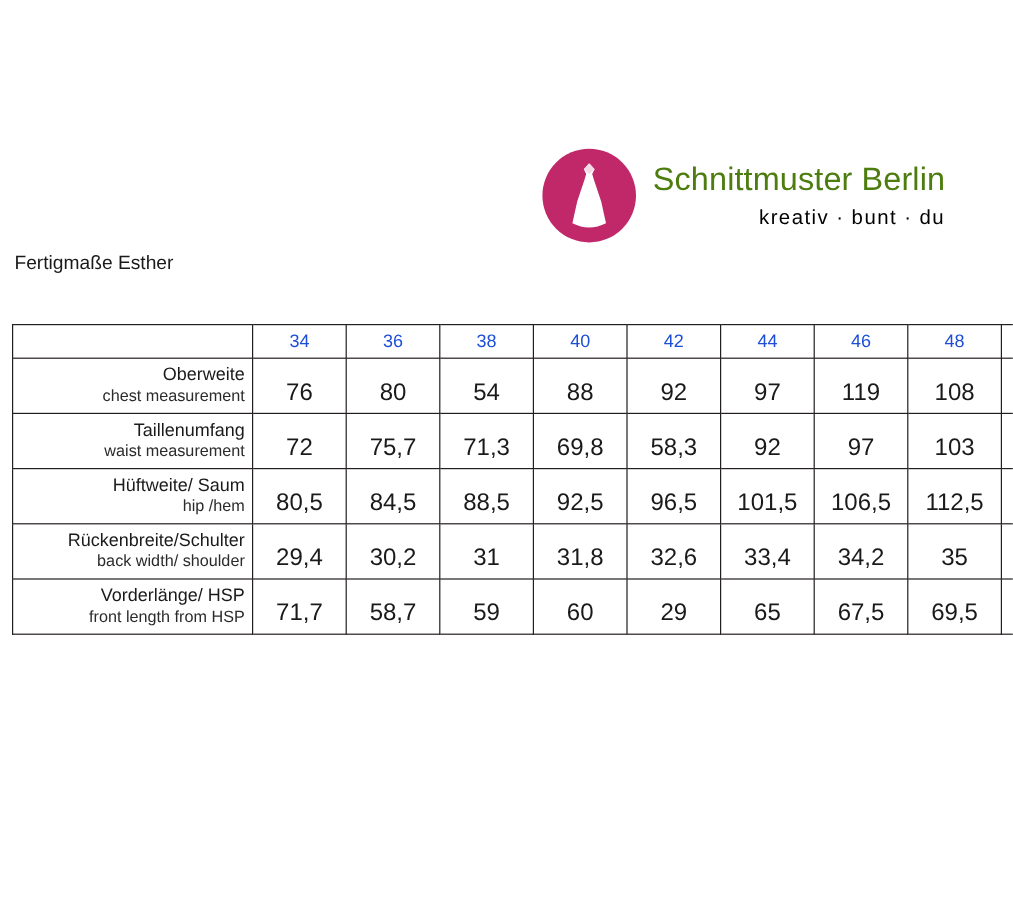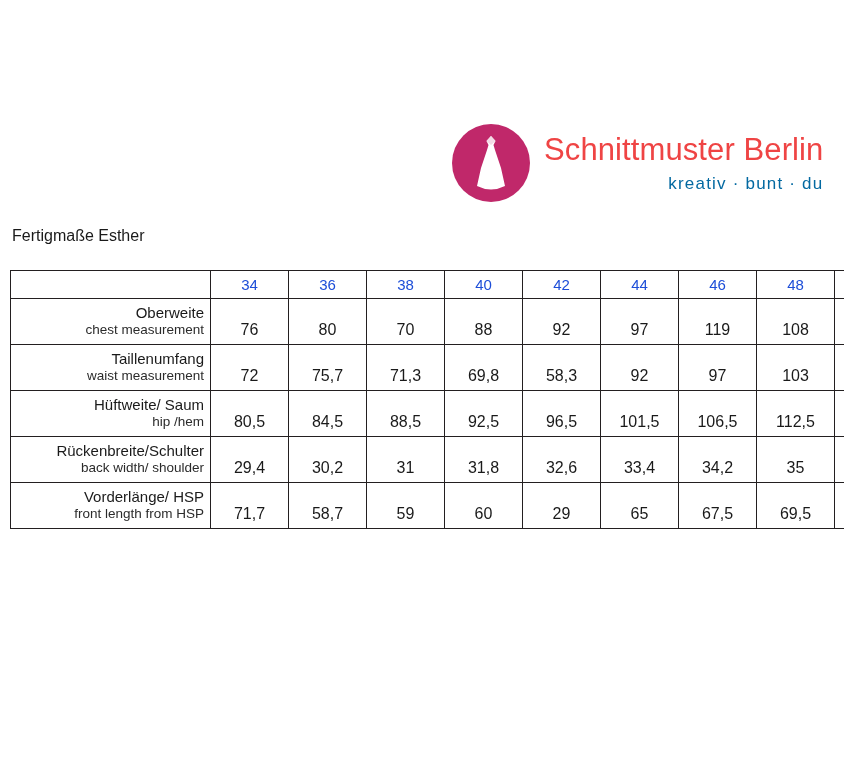--- a/index.html
+++ b/index.html
@@ -37,38 +37,38 @@
     position: absolute;
     left: 50%;
     top: 12px;
     transform: translateX(-50%);
   }
   .logo-text {
     margin-left: 14px;
     line-height: 1;
   }
   .logo-title {
-    font-size: 31px;
-    color: #ef4444;
+    font-size: 27px;
+    color: #4d7c0f;
     letter-spacing: .1px;
     white-space: nowrap;
   }
   .logo-sub {
     font-size: 17px;
-    color: #0369a1;
+    color: #000000;
     text-align: right;
     margin-top: 10px;
     letter-spacing: 1.2px;
     white-space: nowrap;
   }
 
   
   .caption {
     position: absolute;
-    top: 227px;
+    top: 211px;
     left: 12px;
     font-size: 16px;
     color: #1a1a1a;
   }
 
   
   .table-wrap {
     position: absolute;
     top: 270px;
     left: 10px;
@@ -107,21 +107,21 @@
     font-size: 15px;
     color: #1a1a1a;
   }
   .rowlabel .en {
     display: block;
     font-size: 13.5px;
     color: #2b2b2b;
   }
   tbody td.val {
     text-align: center;
-    font-size: 16px;
+    font-size: 20px;
     vertical-align: bottom;
     padding-bottom: 5px;
     height: 40px;
   }
 </style>
 </head>
 <body>
 
 <div class="logo-block">
   <div class="logo-mark">
@@ -168,21 +168,21 @@
     </thead>
     <tbody>
 
       <tr>
         <td class="rowlabel">
           <span class="de">Oberweite</span>
           <span class="en">chest measurement</span>
         </td>
         <td class="val">76</td>
         <td class="val">80</td>
-        <td class="val">70</td>
+        <td class="val">54</td>
         <td class="val">88</td>
         <td class="val">92</td>
         <td class="val">97</td>
         <td class="val">119</td>
         <td class="val">108</td>
         <td class="val">114</td>
       </tr>
 
       <tr>
         <td class="rowlabel">

